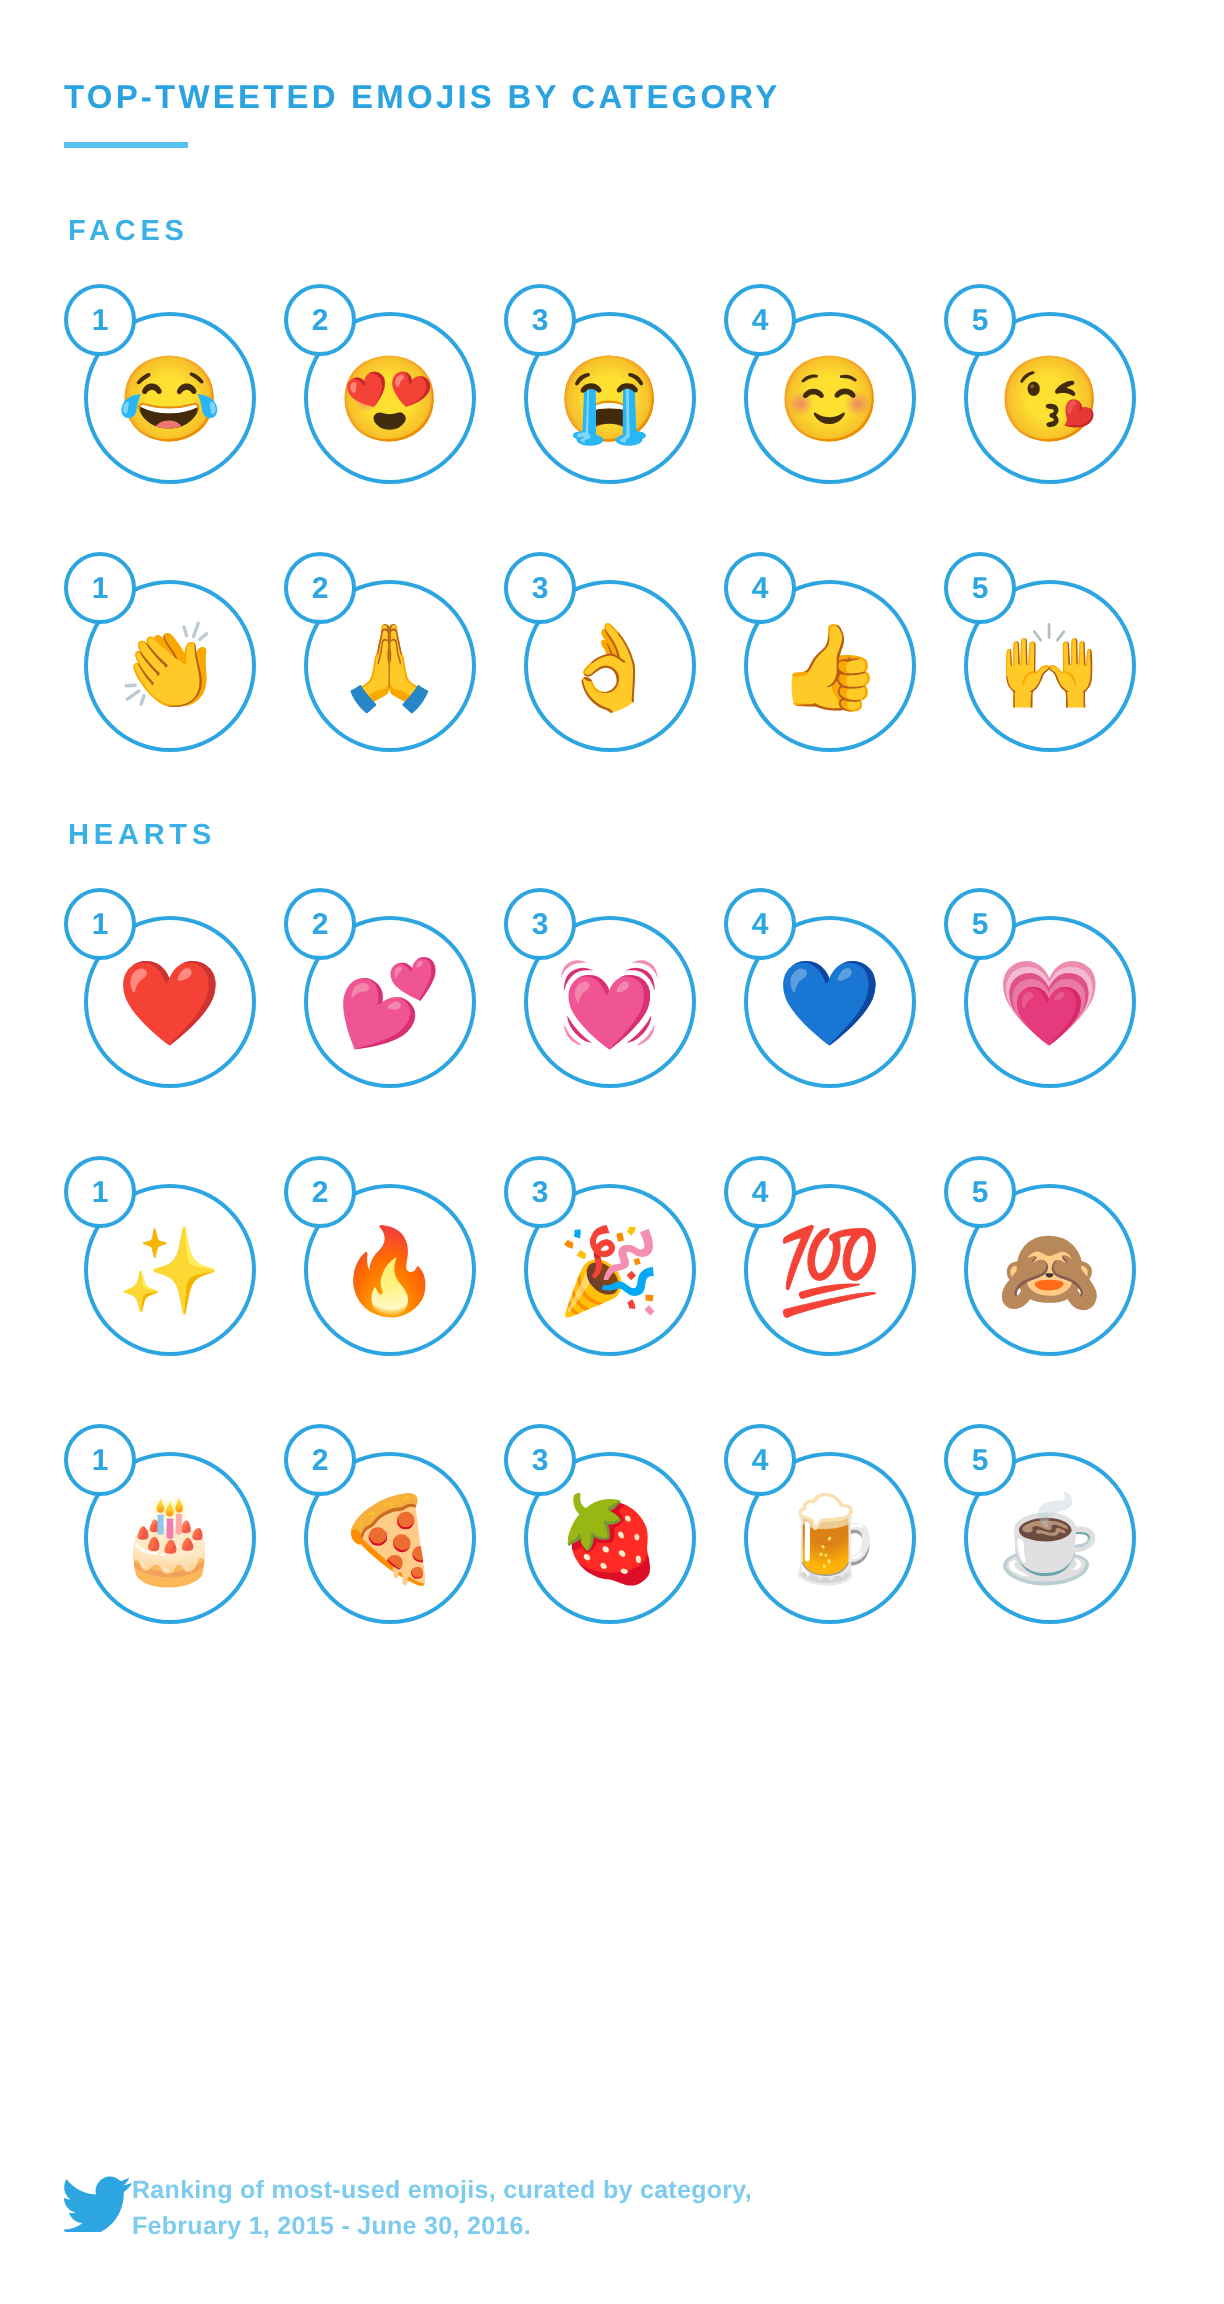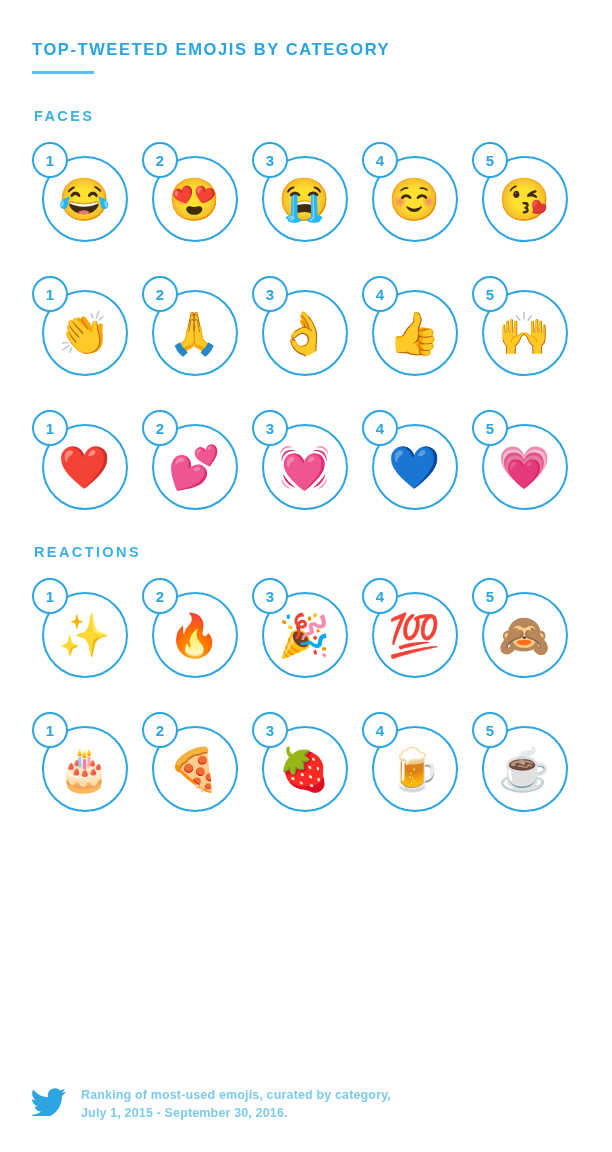--- a/index.html
+++ b/index.html
@@ -96,21 +96,21 @@
     justify-content: center;
     z-index: 3;
   }
   .footer {
     position: absolute;
     left: 32px;
     right: 32px;
     bottom: 30px;
     display: flex;
     align-items: flex-start;
-    gap: 15px;
+    gap: 0;
     margin-top: 15px;
   }
   .bird {
     flex: 0 0 auto;
     margin-top: 2px;
   }
   .footnote {
     color: #7dcbee;
     font-size: 12.5px;
     font-weight: bold;
@@ -191,20 +191,21 @@
       <div class="item">
         <div class="circle">
           <span class="emoji">🙌</span>
         </div>
         <div class="rank">5</div>
       </div>
     </div>
   </div>
 
   <div class="category">
+    <div class="cat-title">Hearts</div>
     <div class="row">
       <div class="item">
         <div class="circle">
           <span class="emoji">❤️</span>
         </div>
         <div class="rank">1</div>
       </div>
       <div class="item">
         <div class="circle">
           <span class="emoji">💕</span>
@@ -226,21 +227,20 @@
       <div class="item">
         <div class="circle">
           <span class="emoji">💗</span>
         </div>
         <div class="rank">5</div>
       </div>
     </div>
   </div>
 
   <div class="category">
-    <div class="cat-title">Reactions</div>
     <div class="row">
       <div class="item">
         <div class="circle">
           <span class="emoji">✨</span>
         </div>
         <div class="rank">1</div>
       </div>
       <div class="item">
         <div class="circle">
           <span class="emoji">🔥</span>
@@ -304,17 +304,17 @@
   </div>
 
   <div class="footer">
     <span class="bird">
       <svg width="34" height="28" viewBox="0 0 34 28" aria-hidden="true">
         <path fill="#2ca5e0" d="M33.6 3.5c-1.2.6-2.6 1-4 1.2 1.4-.9 2.5-2.3 3-4-1.3.8-2.8 1.4-4.4 1.8C26.9 1.1 25 .2 23 .2c-4 0-7.2 3.3-7.2 7.4 0 .6.1 1.1.2 1.7C9.9 9 4.7 6 1.2 1.5.5 2.7.1 4.1.1 5.6c0 2.6 1.3 4.8 3.2 6.2-1.2 0-2.3-.4-3.3-.9v.1c0 3.6 2.5 6.6 5.8 7.2-.6.2-1.2.3-1.9.3-.5 0-.9 0-1.4-.1.9 2.9 3.6 5.1 6.7 5.1-2.5 2-5.6 3.2-9 3.2-.6 0-1.2 0-1.7-.1 3.2 2.1 7 3.3 11 3.3 13.2 0 20.4-11.2 20.4-20.9v-1c1.4-1 2.6-2.3 3.7-3.8z"></path>
       </svg>
     </span>
     <div>
       <div class="footnote">Ranking of most-used emojis, curated by category,</div>
-      <div class="footnote">July 1, 2015 - September 30, 2016.</div>
+      <div class="footnote">February 1, 2015 - June 30, 2016.</div>
     </div>
   </div>
 
 </div>
 
 </body></html>

